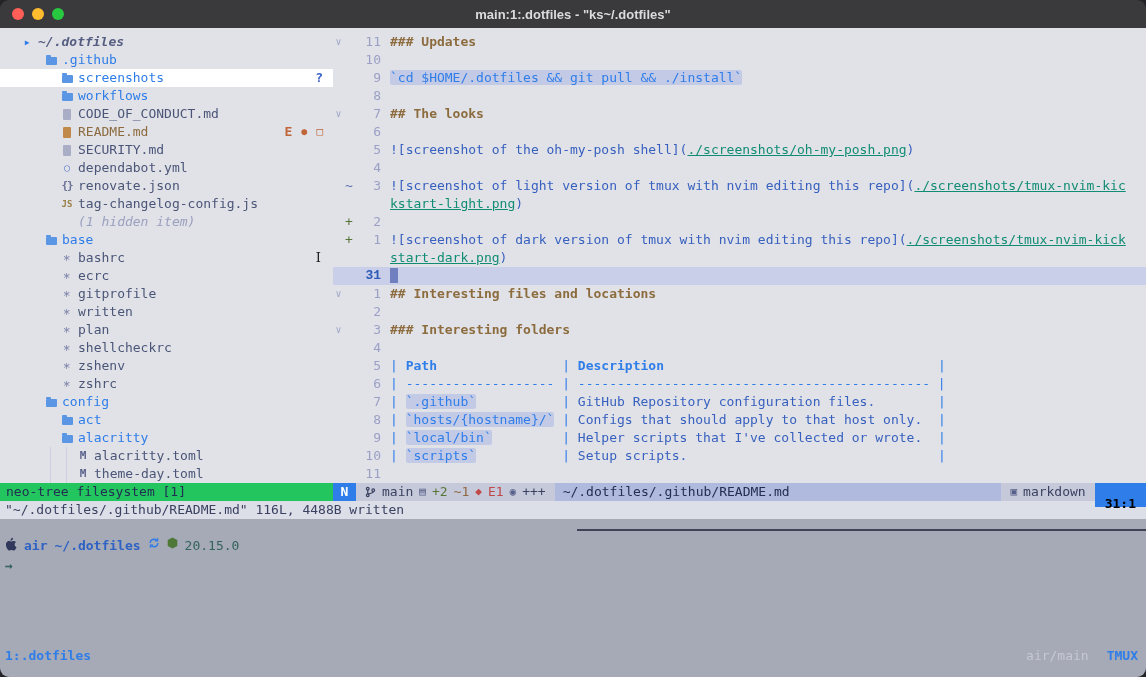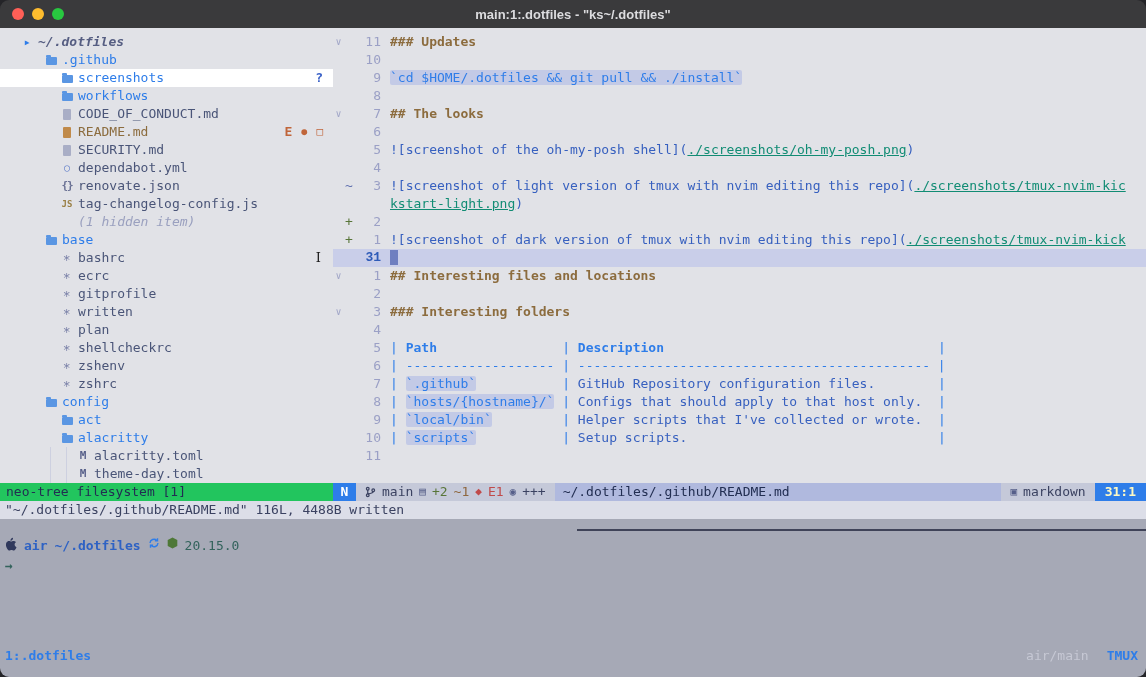--- a/index.html
+++ b/index.html
@@ -61,21 +61,21 @@
   .statusline{height:18px;display:flex;align-items:stretch;}
   .neotree-status{width:333px;flex:none;background:#22c55e;color:#222e52;padding-left:6px;box-sizing:border-box;}
   .sl-mode{width:23px;background:#2e7de9;color:#fff;font-weight:bold;text-align:center;flex:none;}
   .sl-left{background:#c5c9d9;color:#3b4261;display:flex;align-items:center;gap:6px;padding:0 9px;flex:none;}
   .sl-left .add{color:#587539;}
   .sl-left .chg{color:#8f6840;}
   .sl-left .err{color:#c04a4a;}
   .sl-icon{color:#565f89;font-size:11px;}
   .sl-path{flex:1;background:#b0b9de;color:#222e52;padding-left:8px;}
   .sl-ft{background:#c5c9d9;color:#3b4261;display:flex;gap:6px;align-items:center;padding:0 9px;flex:none;}
-  .sl-pos{background:#2e7de9;color:#fef9c3;font-weight:bold;padding:0 10px;flex:none;}
+  .sl-pos{background:#2e7de9;color:#000000;font-weight:bold;padding:12px 10px;flex:none;}
   
   .cmdline{height:18px;background:#dcdee8;color:#3b4261;padding-left:5px;}
   
   .bottom{position:relative;height:158px;background:#a6a9b6;}
   .divider{position:absolute;top:10px;left:577px;right:0;height:2px;background:#3f4358;}
   .prompt{position:absolute;top:18px;left:5px;display:flex;align-items:flex-start;gap:7px;height:18px;}
   .p-host,.p-path{color:#2e62c4;font-weight:bold;}
   .p-ver{color:#33635c;}
   .arrow{position:absolute;top:38px;left:5px;color:#33635c;font-weight:bold;}
   .tmuxline{position:absolute;top:128px;left:5px;right:8px;display:flex;height:18px;}
@@ -133,20 +133,21 @@
         <div class="erow"><span class="fold"></span><span class="sign"></span><span class="num">9</span><span class="ltext"><span class="sg-code">`cd $HOME/.dotfiles &amp;&amp; git pull &amp;&amp; ./install`</span></span></div>
         <div class="erow"><span class="fold"></span><span class="sign"></span><span class="num">8</span><span class="ltext"></span></div>
         <div class="erow"><span class="fold">∨</span><span class="sign"></span><span class="num">7</span><span class="ltext"><span class="sg-h">## The looks</span></span></div>
         <div class="erow"><span class="fold"></span><span class="sign"></span><span class="num">6</span><span class="ltext"></span></div>
         <div class="erow"><span class="fold"></span><span class="sign"></span><span class="num">5</span><span class="ltext"><span class="sg-t">![screenshot of the oh-my-posh shell](</span><span class="sg-u">./screenshots/oh-my-posh.png</span><span class="sg-t">)</span></span></div>
         <div class="erow"><span class="fold"></span><span class="sign"></span><span class="num">4</span><span class="ltext"></span></div>
         <div class="erow"><span class="fold"></span><span class="sign chg">~</span><span class="num">3</span><span class="ltext"><span class="sg-t">![screenshot of light version of tmux with nvim editing this repo](</span><span class="sg-u">./screenshots/tmux-nvim-kic</span></span></div>
         <div class="erow"><span class="fold"></span><span class="sign"></span><span class="num"></span><span class="ltext"><span class="sg-u">kstart-light.png</span><span class="sg-t">)</span></span></div>
         <div class="erow"><span class="fold"></span><span class="sign add">+</span><span class="num">2</span><span class="ltext"></span></div>
         <div class="erow"><span class="fold"></span><span class="sign add">+</span><span class="num">1</span><span class="ltext"><span class="sg-t">![screenshot of dark version of tmux with nvim editing this repo](</span><span class="sg-u">./screenshots/tmux-nvim-kick</span></span></div>
+        <div class="erow"><span class="fold"></span><span class="sign"></span><span class="num"></span><span class="ltext"><span class="sg-u">start-dark.png</span><span class="sg-t">)</span></span></div>
         <div class="erow cursorline"><span class="fold"></span><span class="sign"></span><span class="num cur">31</span><span class="ltext"><span class="cursor"></span></span></div>
         <div class="erow"><span class="fold">∨</span><span class="sign"></span><span class="num">1</span><span class="ltext"><span class="sg-h">## Interesting files and locations</span></span></div>
         <div class="erow"><span class="fold"></span><span class="sign"></span><span class="num">2</span><span class="ltext"></span></div>
         <div class="erow"><span class="fold">∨</span><span class="sign"></span><span class="num">3</span><span class="ltext"><span class="sg-h">### Interesting folders</span></span></div>
         <div class="erow"><span class="fold"></span><span class="sign"></span><span class="num">4</span><span class="ltext"></span></div>
         <div class="erow"><span class="fold"></span><span class="sign"></span><span class="num">5</span><span class="ltext"><span class="sg-p">| </span><span class="sg-th">Path</span><span class="sg-t">                </span><span class="sg-p">| </span><span class="sg-th">Description</span><span class="sg-t">                                   </span><span class="sg-p">|</span></span></div>
         <div class="erow"><span class="fold"></span><span class="sign"></span><span class="num">6</span><span class="ltext"><span class="sg-p">| ------------------- | --------------------------------------------- |</span></span></div>
         <div class="erow"><span class="fold"></span><span class="sign"></span><span class="num">7</span><span class="ltext"><span class="sg-p">| </span><span class="sg-code">`.github`</span><span class="sg-t">           </span><span class="sg-p">| </span><span class="sg-t">GitHub Repository configuration files.        </span><span class="sg-p">|</span></span></div>
         <div class="erow"><span class="fold"></span><span class="sign"></span><span class="num">8</span><span class="ltext"><span class="sg-p">| </span><span class="sg-code">`hosts/{hostname}/`</span><span class="sg-t"> </span><span class="sg-p">| </span><span class="sg-t">Configs that should apply to that host only.  </span><span class="sg-p">|</span></span></div>
         <div class="erow"><span class="fold"></span><span class="sign"></span><span class="num">9</span><span class="ltext"><span class="sg-p">| </span><span class="sg-code">`local/bin`</span><span class="sg-t">         </span><span class="sg-p">| </span><span class="sg-t">Helper scripts that I've collected or wrote.  </span><span class="sg-p">|</span></span></div>

